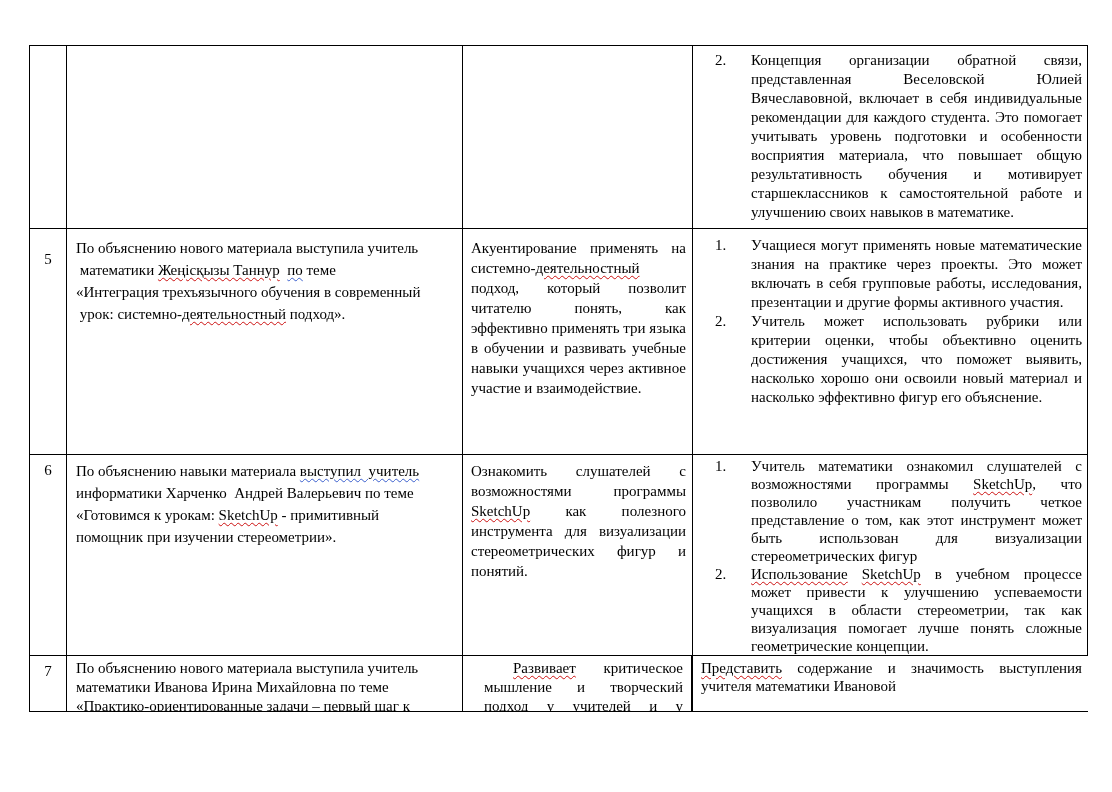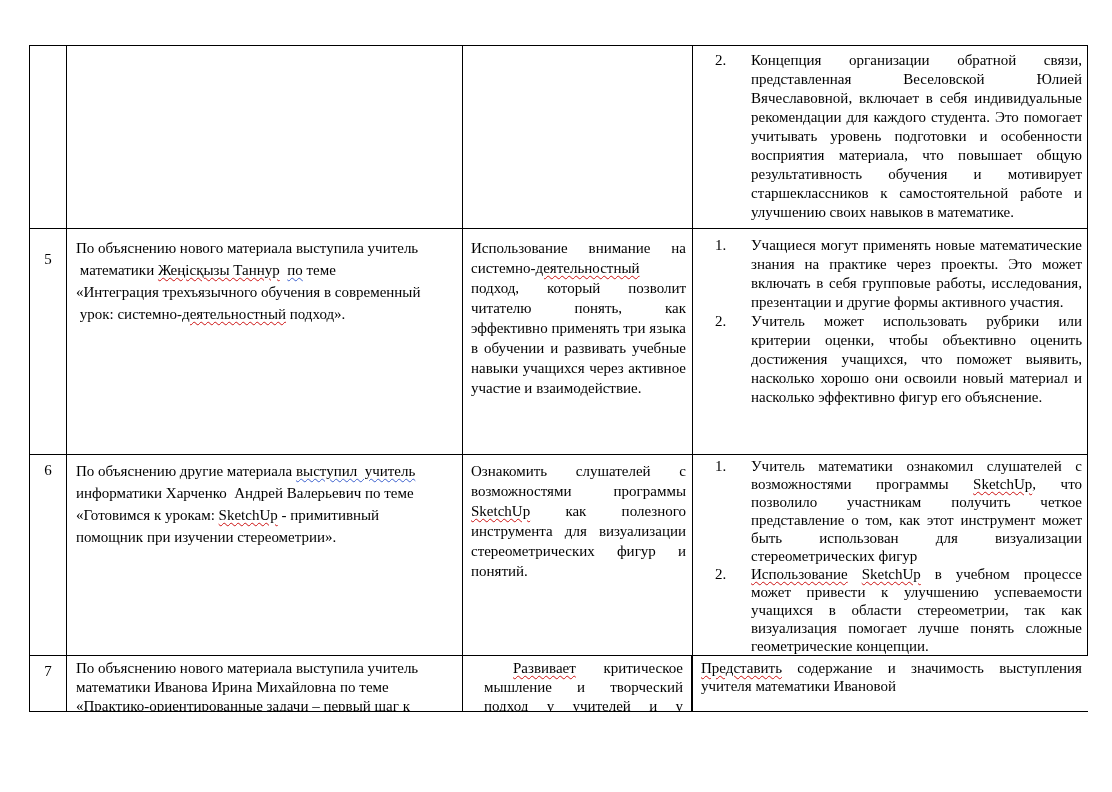--- a/index.html
+++ b/index.html
@@ -61,33 +61,33 @@
         <div class="li">
           <span class="mk">2.</span>
           <span class="tx"><span>Концепция организации обратной связи, представленная Веселовской Юлией Вячеславовной, включает в себя индивидуальные рекомендации для каждого студента. Это помогает учитывать уровень подготовки и особенности восприятия материала, что повышает общую результативность обучения и мотивирует старшеклассников к самостоятельной работе и улучшению своих навыков в математике.</span></span>
         </div>
       </div>
       <div class="cell c-num r1">5</div>
       <div class="cell c-desc r1"><span>По объяснению нового материала выступила учитель
  математики </span><span class="b sq-red">Жеңісқызы Таннур</span><span>  </span><span class="sq-blue">по</span><span> теме
 «Интеграция трехъязычного обучения в современный
  урок: системно-</span><span class="sq-red">деятельностный</span><span> подход».</span></div>
-      <div class="cell c-goal r1"><span>Использование внимание на системно-</span><span class="sq-red">деятельностный</span><span> подход, который позволит читателю понять, как эффективно применять три языка в обучении и развивать учебные навыки учащихся через активное участие и взаимодействие.</span></div>
+      <div class="cell c-goal r1"><span>Акуентирование применять на системно-</span><span class="sq-red">деятельностный</span><span> подход, который позволит читателю понять, как эффективно применять три языка в обучении и развивать учебные навыки учащихся через активное участие и взаимодействие.</span></div>
       <div class="cell c-res c-last r1">
         <div class="li">
           <span class="mk">1.</span>
           <span class="tx"><span>Учащиеся могут применять новые математические знания на практике через проекты. Это может включать в себя групповые работы, исследования, презентации и другие формы активного участия.</span></span>
         </div>
         <div class="li">
           <span class="mk">2.</span>
           <span class="tx"><span>Учитель может использовать рубрики или критерии оценки, чтобы объективно оценить достижения учащихся, что поможет выявить, насколько хорошо они освоили новый материал и насколько эффективно фигур его объяснение.</span></span>
         </div>
       </div>
       <div class="cell c-num r2">6</div>
-      <div class="cell c-desc r2"><span>По объяснению другие материала </span><span class="sq-blue">выступил  учитель</span><span>
+      <div class="cell c-desc r2"><span>По объяснению навыки материала </span><span class="sq-blue">выступил  учитель</span><span>
 информатики </span><span class="b">Харченко  Андрей Валерьевич</span><span> по теме
 «Готовимся к урокам: </span><span class="sq-red">SketchUp</span><span> - примитивный
 помощник при изучении стереометрии».</span></div>
       <div class="cell c-goal r2"><span>Ознакомить слушателей с возможностями программы </span><span class="sq-red">SketchUp</span><span> как полезного инструмента для визуализации стереометрических фигур и понятий.</span></div>
       <div class="cell c-res c-last r2">
         <div class="li">
           <span class="mk">1.</span>
           <span class="tx"><span>Учитель математики ознакомил слушателей с возможностями программы </span><span class="sq-red">SketchUp</span><span>, что позволило участникам получить четкое представление о том, как этот инструмент может быть использован для визуализации стереометрических фигур</span></span>
         </div>
         <div class="li">

